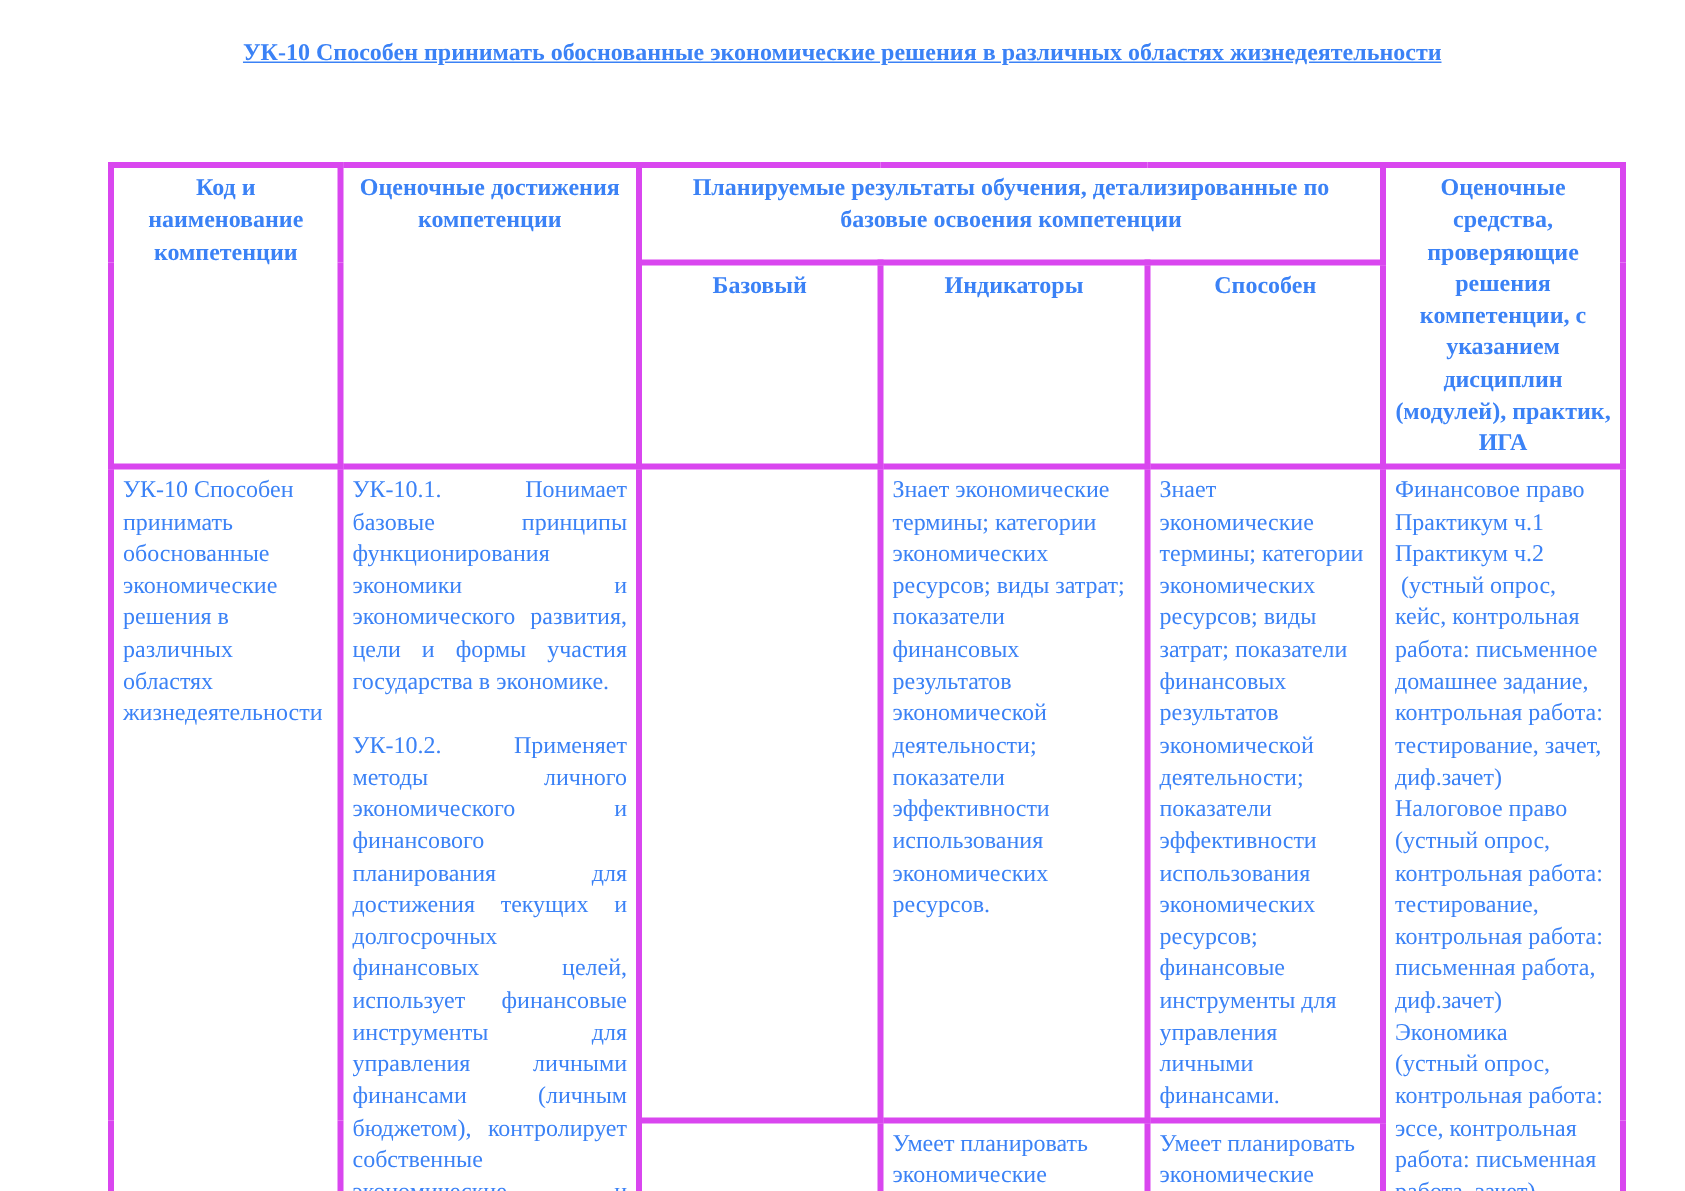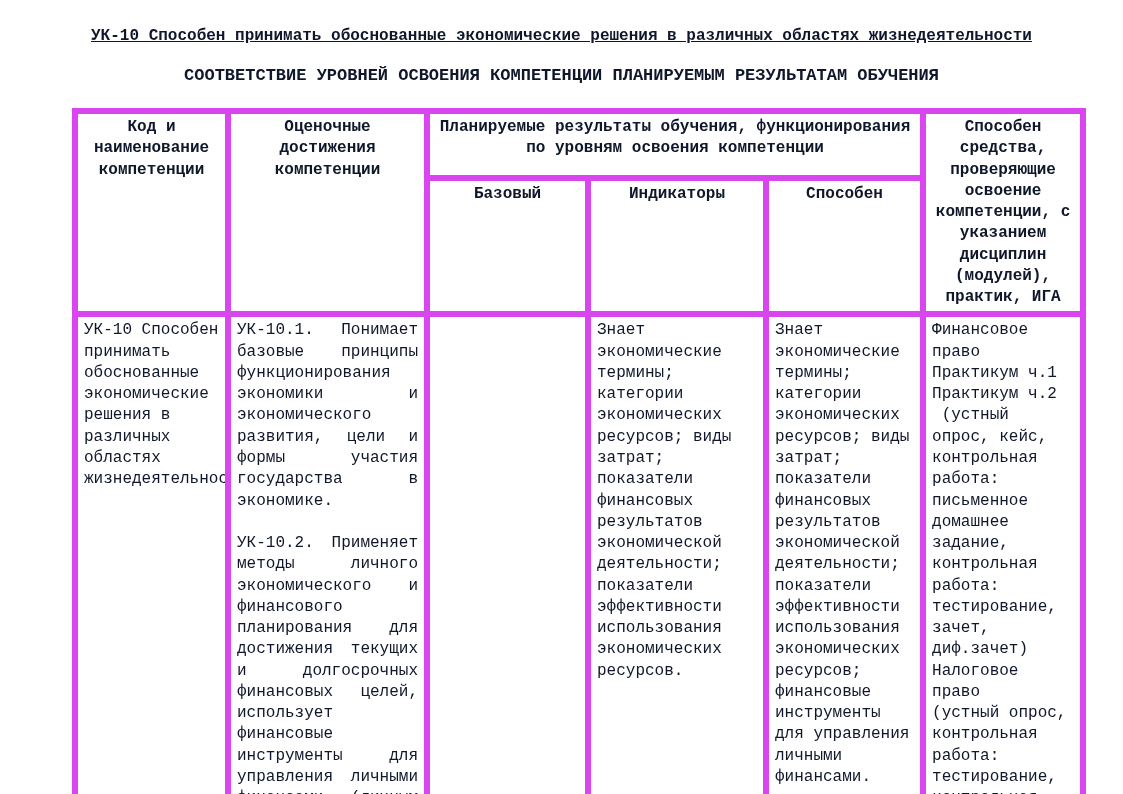--- a/index.html
+++ b/index.html
@@ -1,22 +1,22 @@
 <!DOCTYPE html>
 <html><head>
 <meta charset="utf-8">
 <style>
   html, body { margin: 0; padding: 0; background: #ffffff; }
   .page {
     position: relative;
     width: 1123px;
     height: 794px;
     background: #ffffff;
-    color: #0f172a;
-    font-family: Liberation Mono, monospace;
+    color: #3b82f6;
+    font-family: Liberation Serif, serif;
     overflow: hidden;
   }
   .doc-title {
     position: absolute;
     top: 27px;
     left: 0;
     width: 100%;
     text-align: center;
     font-weight: 700;
     font-size: 16px;
@@ -37,21 +37,21 @@
     top: 108px;
     width: 1008px;
     border-collapse: collapse;
     table-layout: fixed;
     border: 2px solid #000;
     border-bottom: 0;
     font-size: 16px;
     line-height: 1.33;
   }
   .comp-table th, .comp-table td {
-    border: 6px solid #d946ef;
+    border: 4px solid #d946ef;
     vertical-align: top;
     padding: 3px 6px;
     overflow: hidden;
   }
   .comp-table th {
     font-weight: 700;
     text-align: center;
   }
   .comp-table td { white-space: pre-line; }
   tr.hrow1 { height: 52px; }
@@ -62,37 +62,36 @@
   tr.brow2 td.closed { border-bottom: 2px solid #000; }
   td.justify { text-align: justify; }
 </style>
 </head>
 <body>
 
 <div class="page">
 
   <div class="doc-title">УК-10 Способен принимать обоснованные экономические решения в различных областях жизнедеятельности</div>
 
-  <div class="doc-subtitle">СООТВЕТСТВИЕ УРОВНЕЙ ОСВОЕНИЯ КОМПЕТЕНЦИИ ПЛАНИРУЕМЫМ РЕЗУЛЬТАТАМ ОБУЧЕНИЯ</div>
 
   <table class="comp-table">
     <colgroup>
       <col style="width:153px">
       <col style="width:199px">
       <col style="width:161px">
       <col style="width:178px">
       <col style="width:157px">
       <col style="width:160px">
     </colgroup>
     <tbody>
       <tr class="hrow1">
         <th rowspan="2">Код и наименование компетенции</th>
         <th rowspan="2">Оценочные достижения компетенции</th>
-        <th colspan="3">Планируемые результаты обучения, функционирования по уровням освоения компетенции</th>
-        <th rowspan="2">Способен средства, проверяющие освоение компетенции, с указанием дисциплин (модулей), практик, ИГА</th>
+        <th colspan="3">Планируемые результаты обучения, детализированные по базовые освоения компетенции</th>
+        <th rowspan="2">Оценочные средства, проверяющие решения компетенции, с указанием дисциплин (модулей), практик, ИГА</th>
       </tr>
       <tr class="hrow2">
         <th>Базовый</th>
         <th>Индикаторы</th>
         <th>Способен</th>
       </tr>
       <tr class="brow1">
         <td rowspan="2" class="cut">УК-10 Способен принимать обоснованные экономические решения в различных областях жизнедеятельности</td>
         <td rowspan="2" class="cut justify">УК-10.1. Понимает базовые принципы функционирования экономики и экономического развития, цели и формы участия государства в экономике.
 

